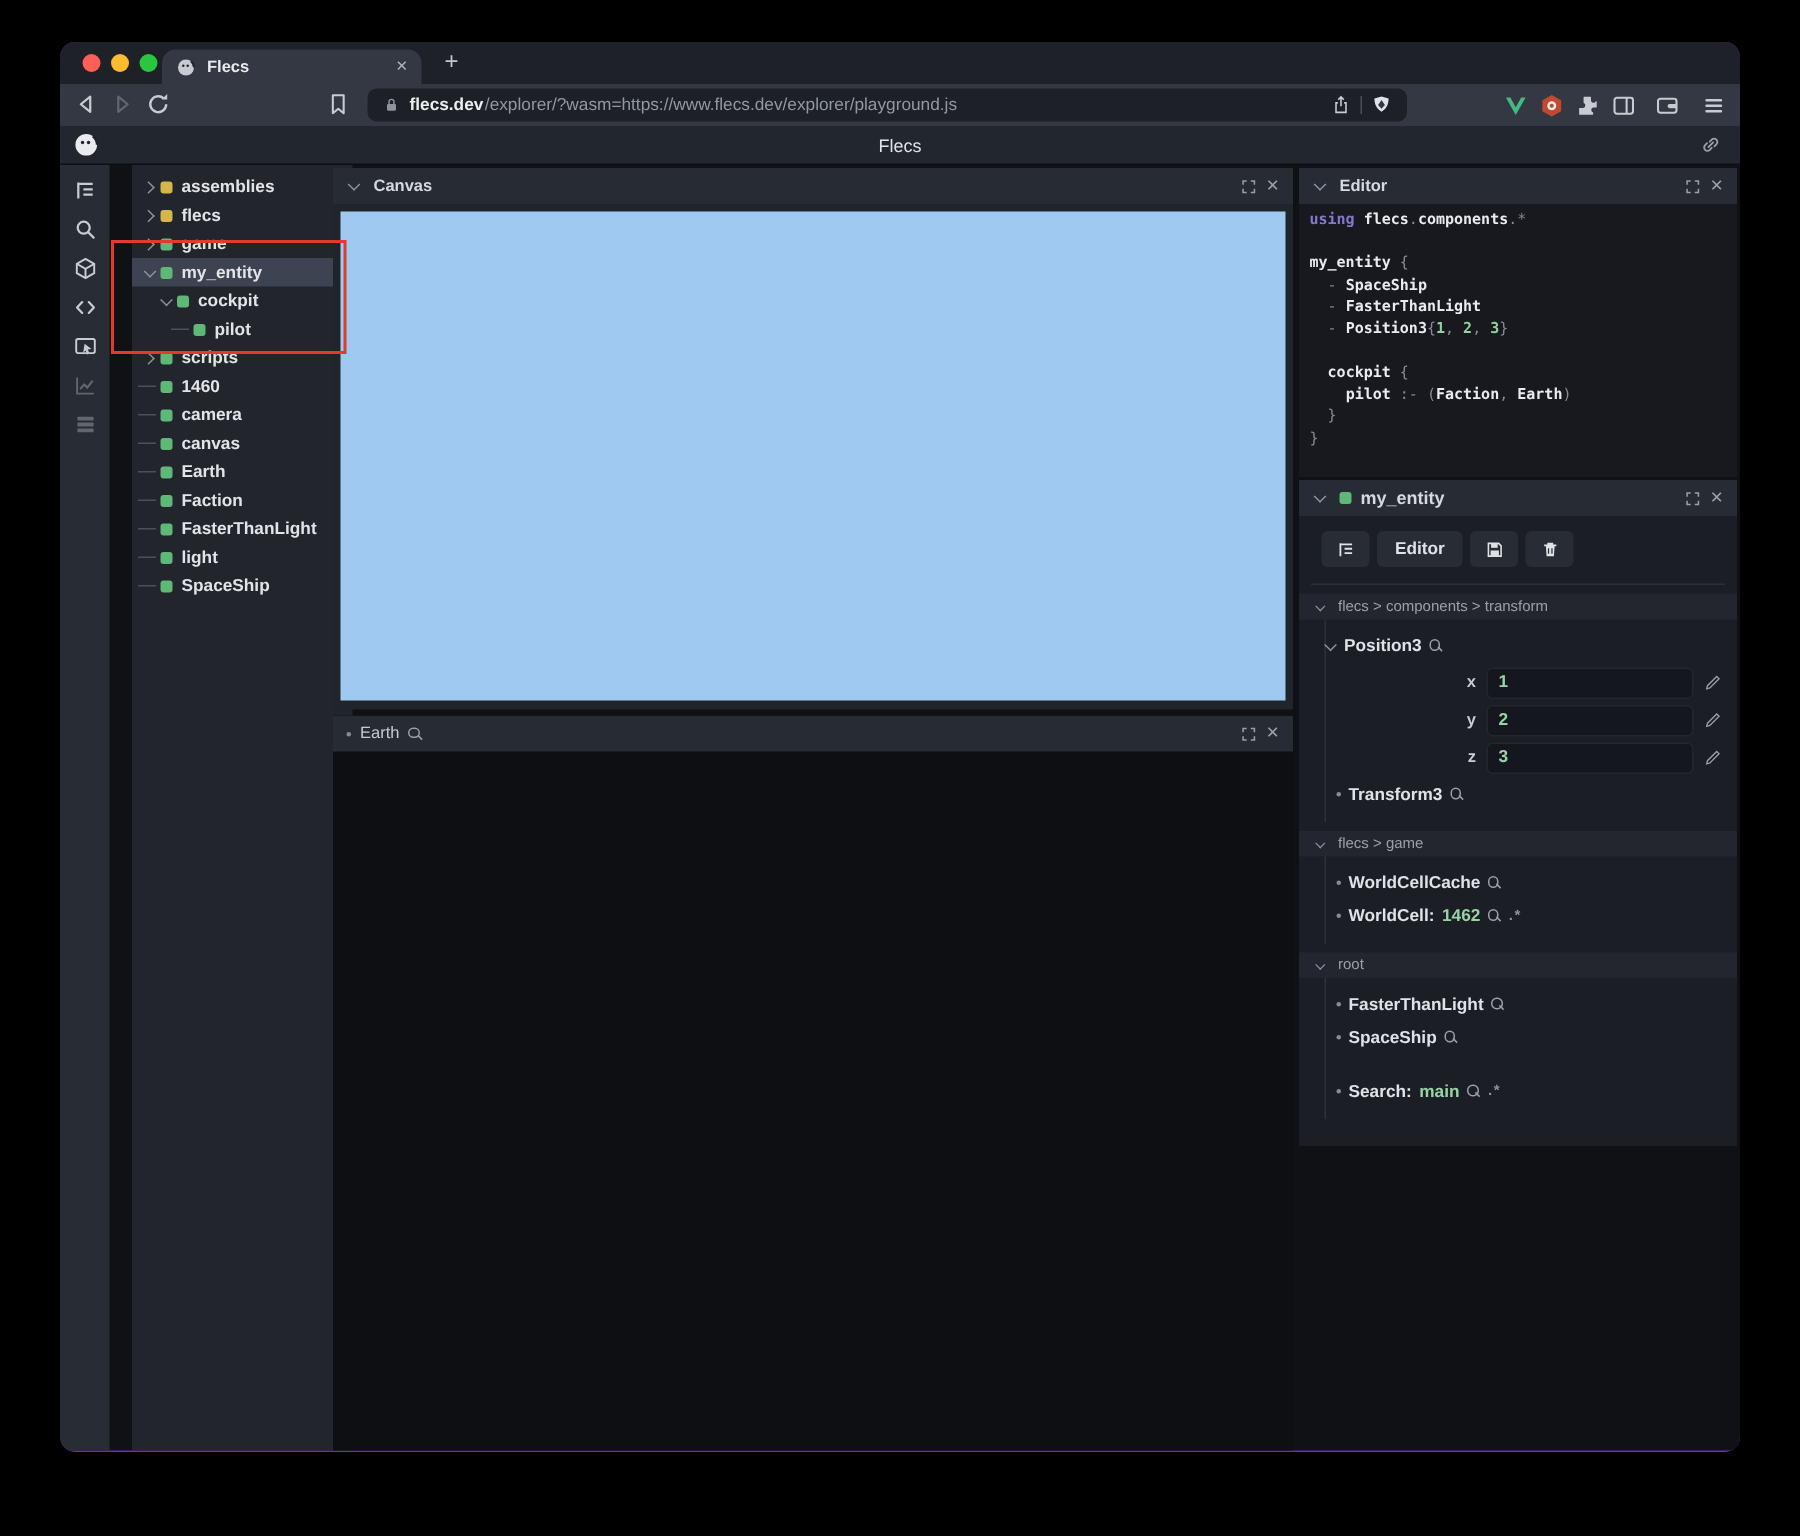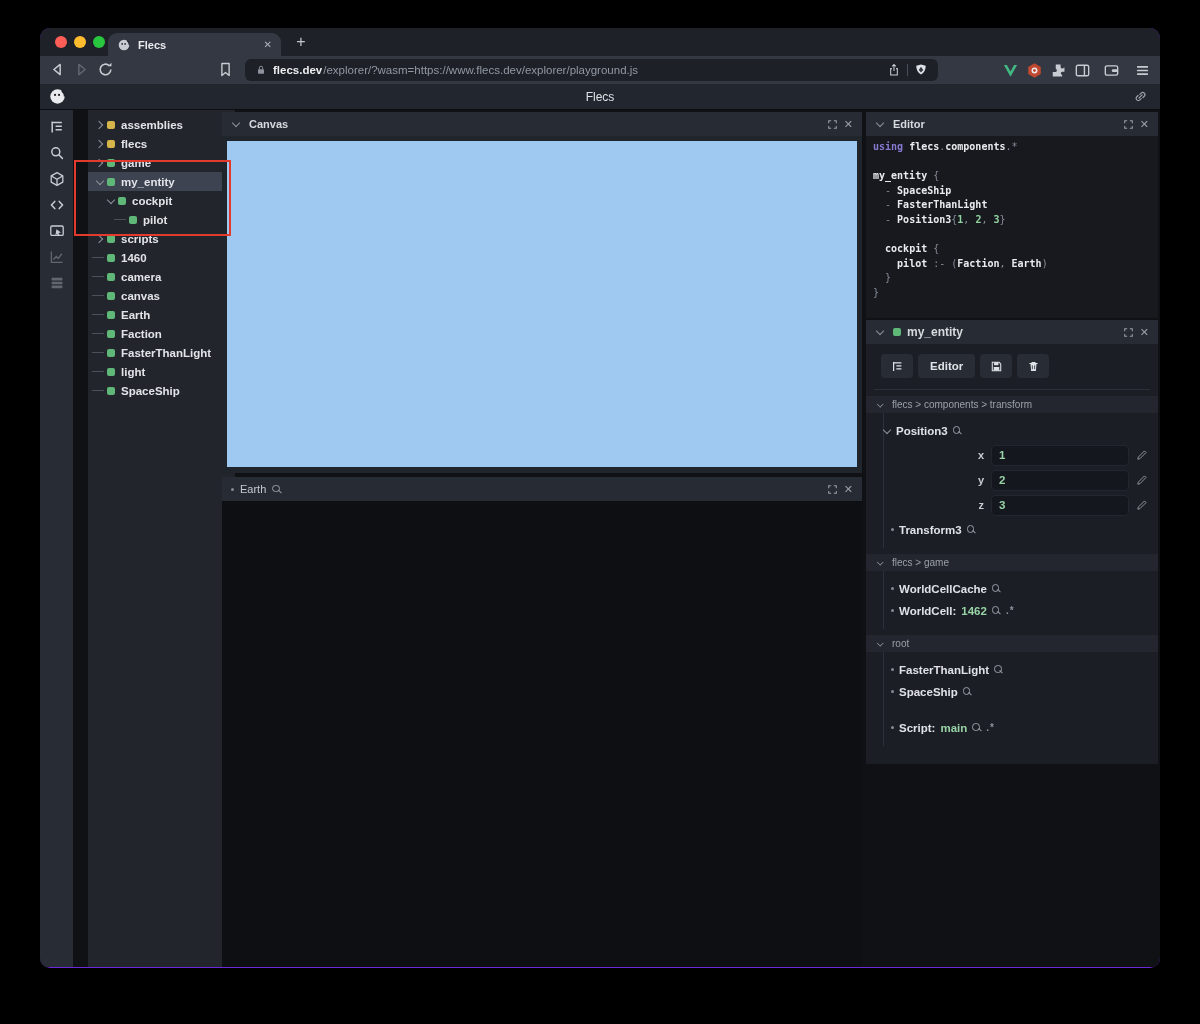--- a/index.html
+++ b/index.html
@@ -522,21 +522,21 @@
             </div>
             <div class="crow">
               <span class="blt"></span>
               <span>SpaceShip</span>
               <span class="lens"></span>
             </div>
           </div>
           <div class="igrp">
             <div class="crow">
               <span class="blt"></span>
-              <span>Script:</span>
+              <span>Search:</span>
               <span class="gval">main</span>
               <span class="lens"></span>
               <span class="pairg">.*</span>
             </div>
           </div>
         </div>
     </div>
   </div>
 </div>
 

